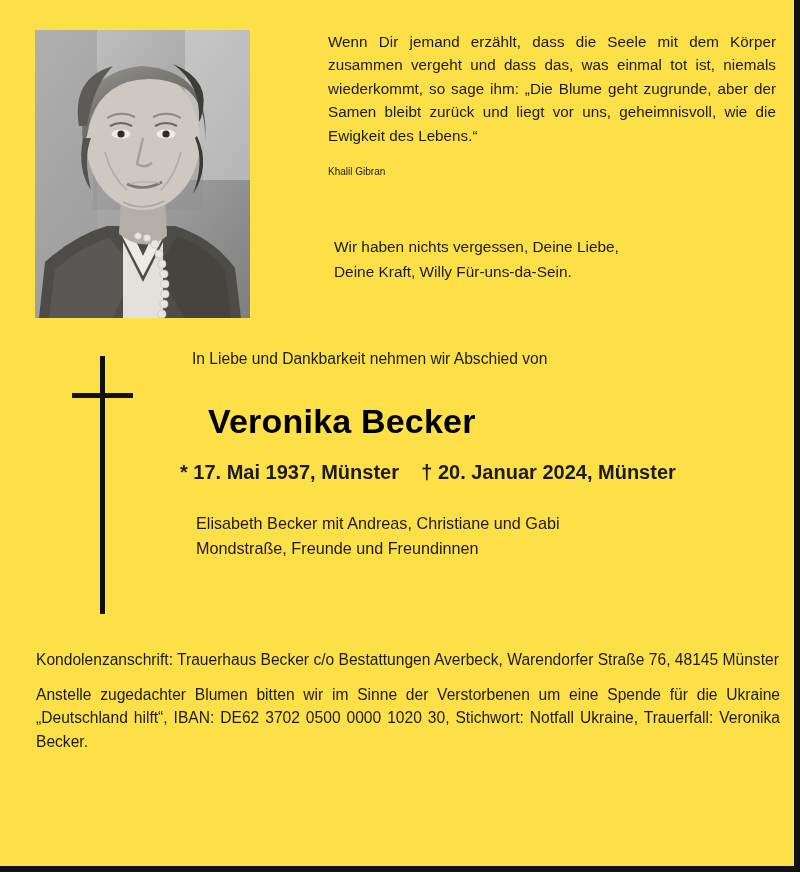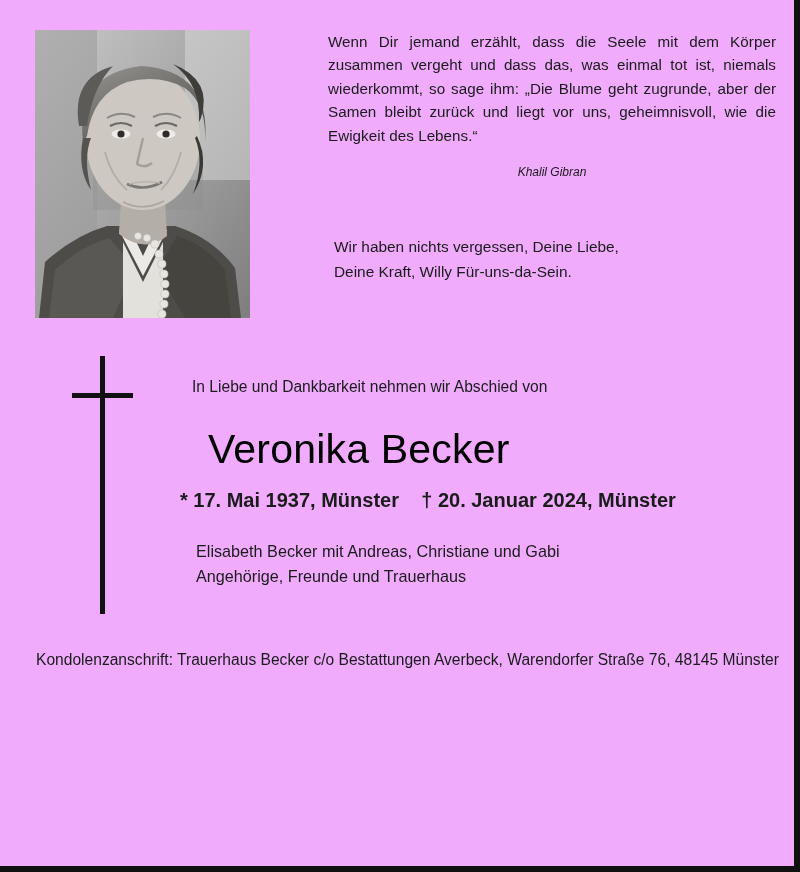--- a/index.html
+++ b/index.html
@@ -10,21 +10,21 @@
   body {
     font-family: "Liberation Sans", sans-serif;
     color: #1b1b1b;
     -webkit-font-smoothing: antialiased;
   }
 
   .notice {
     position: relative;
     width: 800px;
     height: 872px;
-    background: #f0abfc;
+    background: #fde047;
     box-sizing: border-box;
     border-right: 6px solid #111111;
     border-bottom: 6px solid #111111;
     overflow: hidden;
   }
 
   
   .top-block {
     position: absolute;
     left: 0;
@@ -53,25 +53,24 @@
   .quote-text {
     font-size: 15.2px;
     line-height: 23.4px;
     letter-spacing: 0.05px;
     text-align: justify;
     color: #1b1b1b;
     margin: 0;
   }
   .quote-author {
     margin: 14px 0 0 0;
-    font-size: 12px;
+    font-size: 10px;
     line-height: 22px;
-    text-align: center;
-    color: #1b1b1b;
-    font-style: italic;
+    text-align: left;
+    color: #1b1b1b;
   }
 
   .memory-text {
     position: absolute;
     left: 328px;
     top: 228px;
     width: 448px;
     font-size: 15.4px;
     line-height: 25px;
     color: #1b1b1b;
@@ -103,32 +102,31 @@
     background: #111111;
   }
 
   
   .memorial {
     position: absolute;
     left: 150px;
     top: 348px;
     width: 530px;
     text-align: left;
-    margin-top: 28px;
   }
   .lead-in {
     font-size: 15.6px;
     line-height: 22px;
     margin: 0 0 0 42px;
     color: #1b1b1b;
   }
   .deceased-name {
-    font-size: 41px;
+    font-size: 34px;
     line-height: 54px;
-    font-weight: 400;
+    font-weight: 700;
     letter-spacing: 0.2px;
     margin: 24px 0 0 58px;
     color: #000000;
   }
   .life-dates {
     font-size: 20px;
     line-height: 22px;
     margin: 13px 0 0 30px;
     color: #1b1b1b;
     white-space: pre;
@@ -259,21 +257,22 @@
     <div class="beam-v"></div>
     <div class="beam-h"></div>
   </div>
 
   <div class="memorial">
     <p class="lead-in">In Liebe und Dankbarkeit nehmen wir Abschied von</p>
     <h1 class="deceased-name">Veronika Becker</h1>
     <p class="life-dates">* 17. Mai 1937, Münster    † 20. Januar 2024, Münster</p>
     <ul class="survivors">
       <li>Elisabeth Becker mit Andreas, Christiane und Gabi</li>
-      <li>Angehörige, Freunde und Trauerhaus</li>
+      <li>Mondstraße, Freunde und Freundinnen</li>
     </ul>
   </div>
 
   <div class="info-block">
     <p class="info-para">Kondolenzanschrift: Trauerhaus Becker c/o Bestattungen Averbeck, Warendorfer Straße 76, 48145 Münster</p>
+    <p class="info-para justified">Anstelle zugedachter Blumen bitten wir im Sinne der Verstorbenen um eine Spende für die Ukraine „Deutschland hilft“, IBAN: DE62 3702 0500 0000 1020 30, Stichwort: Notfall Ukraine, Trauerfall: Veronika Becker.</p>
   </div>
 
 </div>
 
 </body></html>

